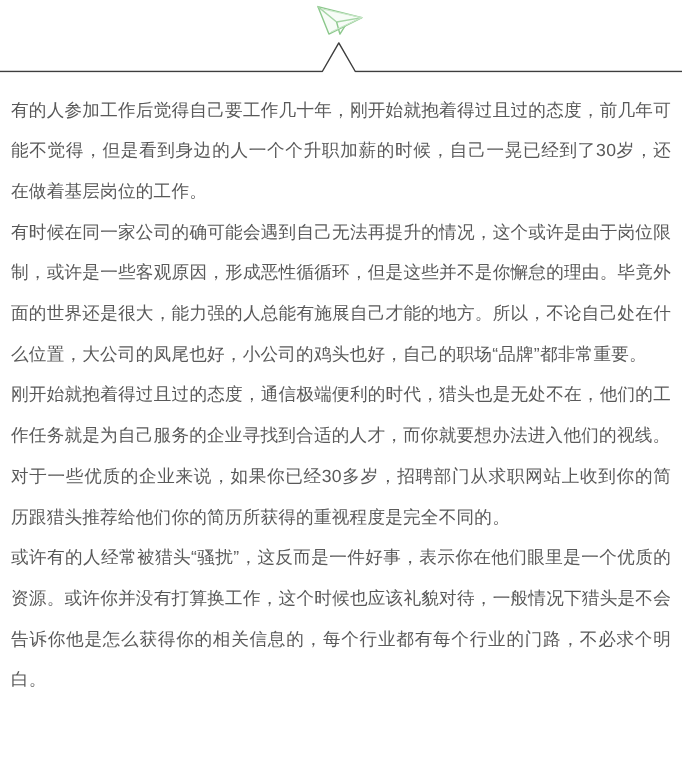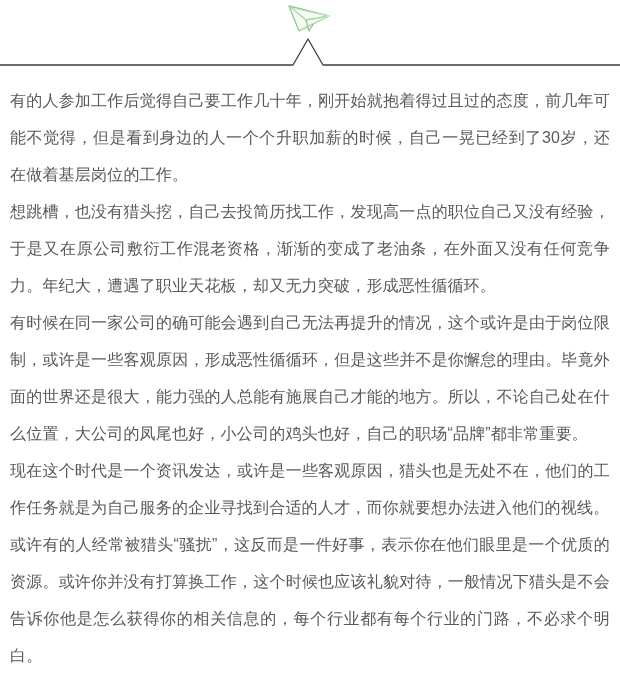--- a/index.html
+++ b/index.html
@@ -69,19 +69,19 @@
       <path d="M45 13 L17 26" stroke="#c8e6c8" stroke-width="1"></path>
     </svg>
   </div>
 
   <svg class="divider-svg" viewBox="0 0 620 30" preserveAspectRatio="none" fill="none" stroke="#3e3e3e" stroke-width="1.3" stroke-linejoin="round">
     <path d="M0 29 H293 L308 3 L323 29 H620"></path>
   </svg>
 
   <div class="article">
     <p>有的人参加工作后觉得自己要工作几十年，刚开始就抱着得过且过的态度，前几年可能不觉得，但是看到身边的人一个个升职加薪的时候，自己一晃已经到了30岁，还在做着基层岗位的工作。</p>
-    <p>想跳槽，也没有猎头挖，自己去投简历找工作，发现高一点的职位自己又没有经验，于是又在原公司敷衍工作混老资格，渐渐的变成了老油条，在外面又没有任何竞争力。年纪大，遭遇了职业天花板，却又无力突破，形成恶性循循环。</p>
     <p>有时候在同一家公司的确可能会遇到自己无法再提升的情况，这个或许是由于岗位限制，或许是一些客观原因，形成恶性循循环，但是这些并不是你懈怠的理由。毕竟外面的世界还是很大，能力强的人总能有施展自己才能的地方。所以，不论自己处在什么位置，大公司的凤尾也好，小公司的鸡头也好，自己的职场“品牌”都非常重要。</p>
-    <p>现在这个时代是一个资讯发达，或许是一些客观原因，猎头也是无处不在，他们的工作任务就是为自己服务的企业寻找到合适的人才，而你就要想办法进入他们的视线。</p>
+    <p>刚开始就抱着得过且过的态度，通信极端便利的时代，猎头也是无处不在，他们的工作任务就是为自己服务的企业寻找到合适的人才，而你就要想办法进入他们的视线。</p>
+    <p>对于一些优质的企业来说，如果你已经30多岁，招聘部门从求职网站上收到你的简历跟猎头推荐给他们你的简历所获得的重视程度是完全不同的。</p>
     <p>或许有的人经常被猎头“骚扰”，这反而是一件好事，表示你在他们眼里是一个优质的资源。或许你并没有打算换工作，这个时候也应该礼貌对待，一般情况下猎头是不会告诉你他是怎么获得你的相关信息的，每个行业都有每个行业的门路，不必求个明白。</p>
   </div>
 
 </div>
 
 </body></html>

